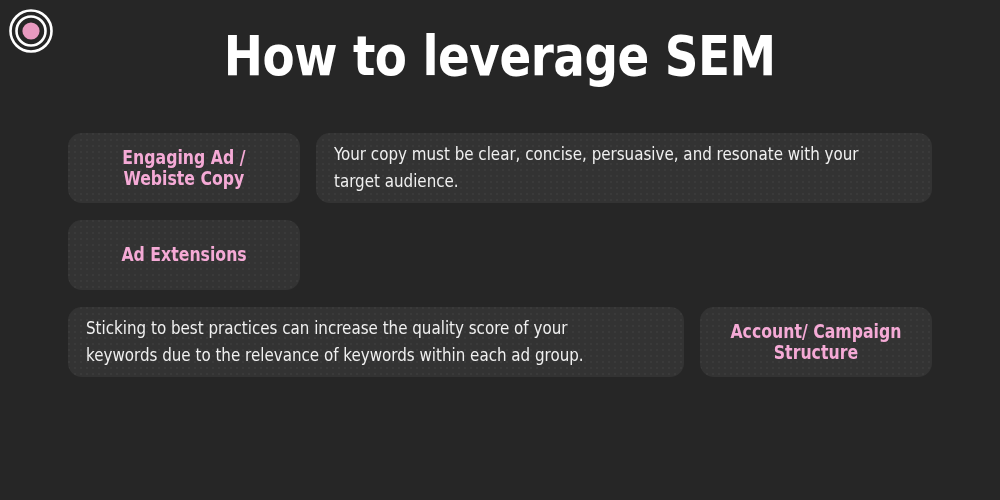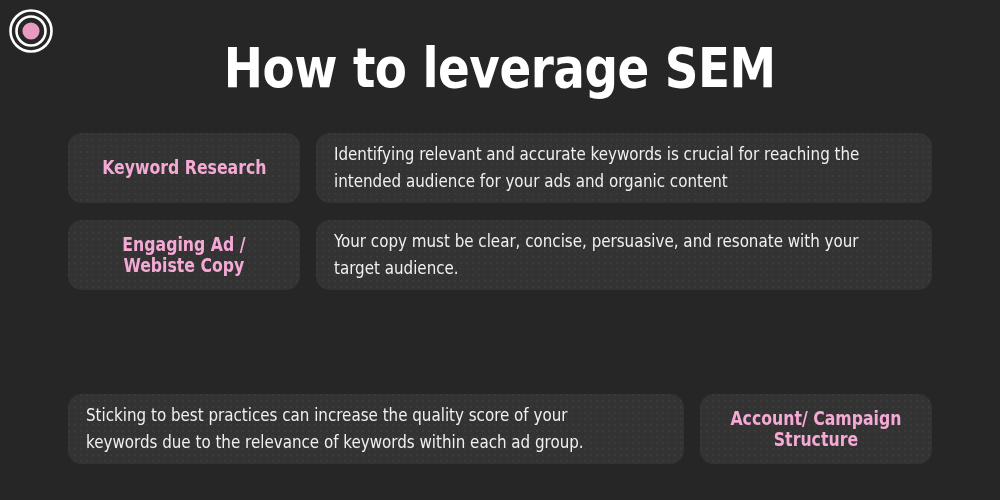--- a/index.html
+++ b/index.html
@@ -21,21 +21,21 @@
     top: 8px;
     left: 8px;
     width: 46px;
     height: 46px;
   }
   .logo svg { display: block; }
 
   
   .title-bar {
     position: absolute;
-    top: 40px;
+    top: 28px;
     left: 0;
     width: 1000px;
     text-align: center;
   }
   .title {
     display: inline-block;
     margin: 0;
     color: #ffffff;
     font-family: "DejaVu Sans Condensed", "Liberation Sans Narrow", "Liberation Sans", sans-serif;
     font-weight: 700;
@@ -115,40 +115,35 @@
     <circle cx="23" cy="23" r="8.6" fill="#e89ac0"></circle>
   </svg>
 </div>
 
 <div class="title-bar">
   <h1 class="title">How to leverage SEM</h1>
 </div>
 
 <div class="rows">
 
-  <div class="row">
-    <div class="card label-card">
-      <span class="label-text">Keyword Research</span>
-    </div>
-    <div class="card desc-card">
-      <span class="desc-text">Identifying relevant and accurate keywords is crucial for reaching the intended audience for your ads and organic content</span>
-    </div>
-  </div>
 
   <div class="row">
     <div class="card label-card">
       <span class="label-text">Engaging Ad /
 Webiste Copy</span>
     </div>
     <div class="card desc-card">
       <span class="desc-text">Your copy must be clear, concise, persuasive, and resonate with your target audience.</span>
     </div>
   </div>
 
   <div class="row">
+    <div class="card label-card">
+      <span class="label-text">Ad Extensions</span>
+    </div>
   </div>
 
   <div class="row">
     <div class="card desc-card">
       <span class="desc-text">Sticking to best practices can increase the quality score of your keywords due to the relevance of keywords within each ad group.</span>
     </div>
     <div class="card label-card">
       <span class="label-text">Account/ Campaign
 Structure</span>
     </div>

